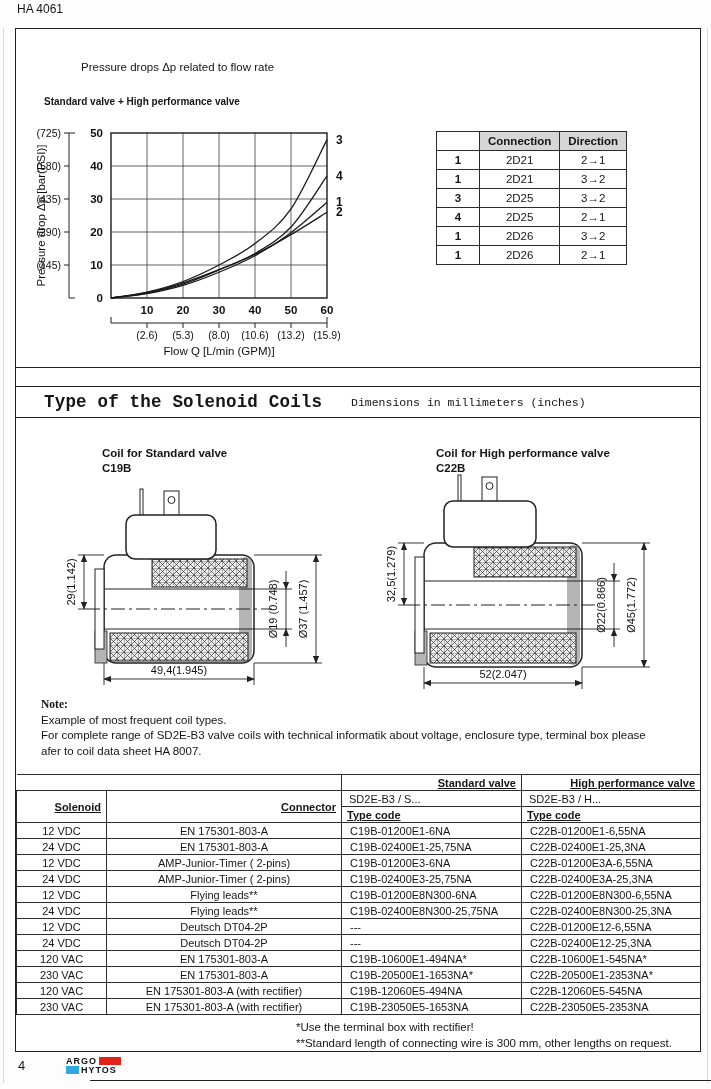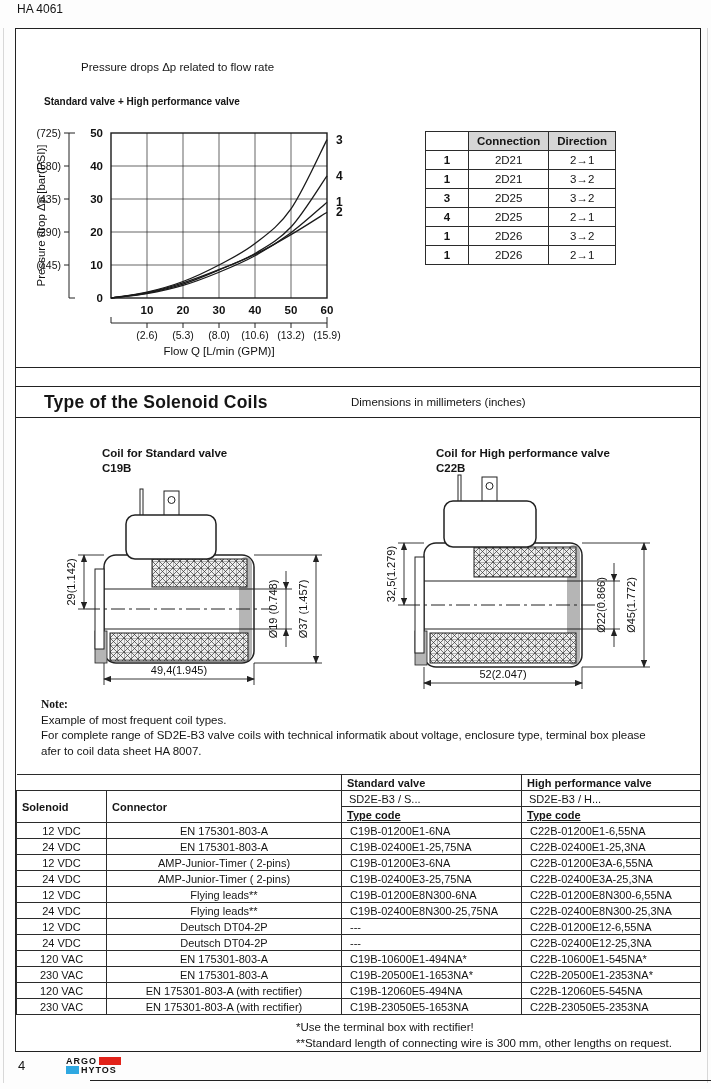--- a/index.html
+++ b/index.html
@@ -16,45 +16,45 @@
   .band1 { top:0; height:33px; border-bottom:1.5px solid #222; }
   .band-title { font-size:17px; font-weight:bold; margin-left:28px; letter-spacing:0.2px; }
   .band-note { position:absolute; left:330px; font-size:11.5px; }
   .band-note sup { font-size:8px; }
 
   .sub1 { position:absolute; left:26px; top:32px; font-size:11.5px;padding-left:39px; }
   .sub2 { position:absolute; left:28px; top:67px; font-size:10px; font-weight:bold; }
 
   #chart { position:absolute; left:15px; top:92px; }
 
-  .conn-table { position:absolute; left:409px; top:102px; border-collapse:collapse; font-size:11.5px; }
+  .conn-table { position:absolute; left:420px; top:102px; border-collapse:collapse; font-size:11.5px; }
   .conn-table th, .conn-table td { border:1.2px solid #2b2b2b; text-align:center; height:18px; padding:0 8px; }
   .conn-table th { background:#d6d6d6; font-weight:bold; }
   .conn-table th.blank { background:#fff; min-width:26px; }
   .conn-table td.curve-no { font-weight:bold; }
 
   .divider1 { position:absolute; left:0; right:0; top:338px; height:0; border-top:1.5px solid #222; }
-  .band2 { top:357px; height:30px; border-top:1.5px solid #222; border-bottom:1.5px solid #222; }
+  .band2 { top:357px; height:30px; border-top:1.5px solid #222; border-bottom:1.5px solid #222;font-family:Liberation Mono, monospace; }
   .band2 .band-title { font-size:17.5px; }
   .band2 .band-note { left:335px; }
 
   .coil-caption { position:absolute; font-size:11.5px; font-weight:bold; line-height:15px; }
   .cap-left  { left:86px;  top:417px; }
   .cap-right { left:420px; top:417px; }
 
   .coil-draw { position:absolute; }
   #coil-left  { left:38px;  top:448px; }
   #coil-right { left:358px; top:442px; }
 
   .note-block { position:absolute; left:25px; top:668px; font-size:11.5px; line-height:15.5px; }
   .note-label { font-weight:bold;font-family:Liberation Serif, serif; }
 
   .coil-table { position:absolute; left:0; top:745px; width:684px; border-collapse:collapse; table-layout:fixed; font-size:11px; }
   .coil-table th, .coil-table td { border:1.2px solid #2b2b2b; height:15px; padding:0 5px; overflow:hidden; white-space:nowrap; }
-  .coil-table th { font-weight:bold; text-align:left; }
+  .coil-table th { font-weight:bold; text-align:right;text-decoration:underline; }
   .coil-table th.blank { border-left:none; background:#fff; }
   .coil-table td.subhdr { text-align:left; padding-left:7px; font-weight:normal; }
   .coil-table td.typecode-hdr { font-weight:bold; text-align:left;text-decoration:underline; }
   .coil-table td.c-center { text-align:center; }
   .coil-table td.c-left { text-align:left; padding-left:8px; }
 
   .footnotes { position:absolute; left:280px; top:990px; font-size:11.5px; line-height:16px; }
 
   .page-number { position:absolute; left:18px; top:1058px; font-size:13px; }
   .logo { position:absolute; left:66px; top:1057px; font-size:9px; font-weight:bold; letter-spacing:1px; line-height:9px; color:#111; }

